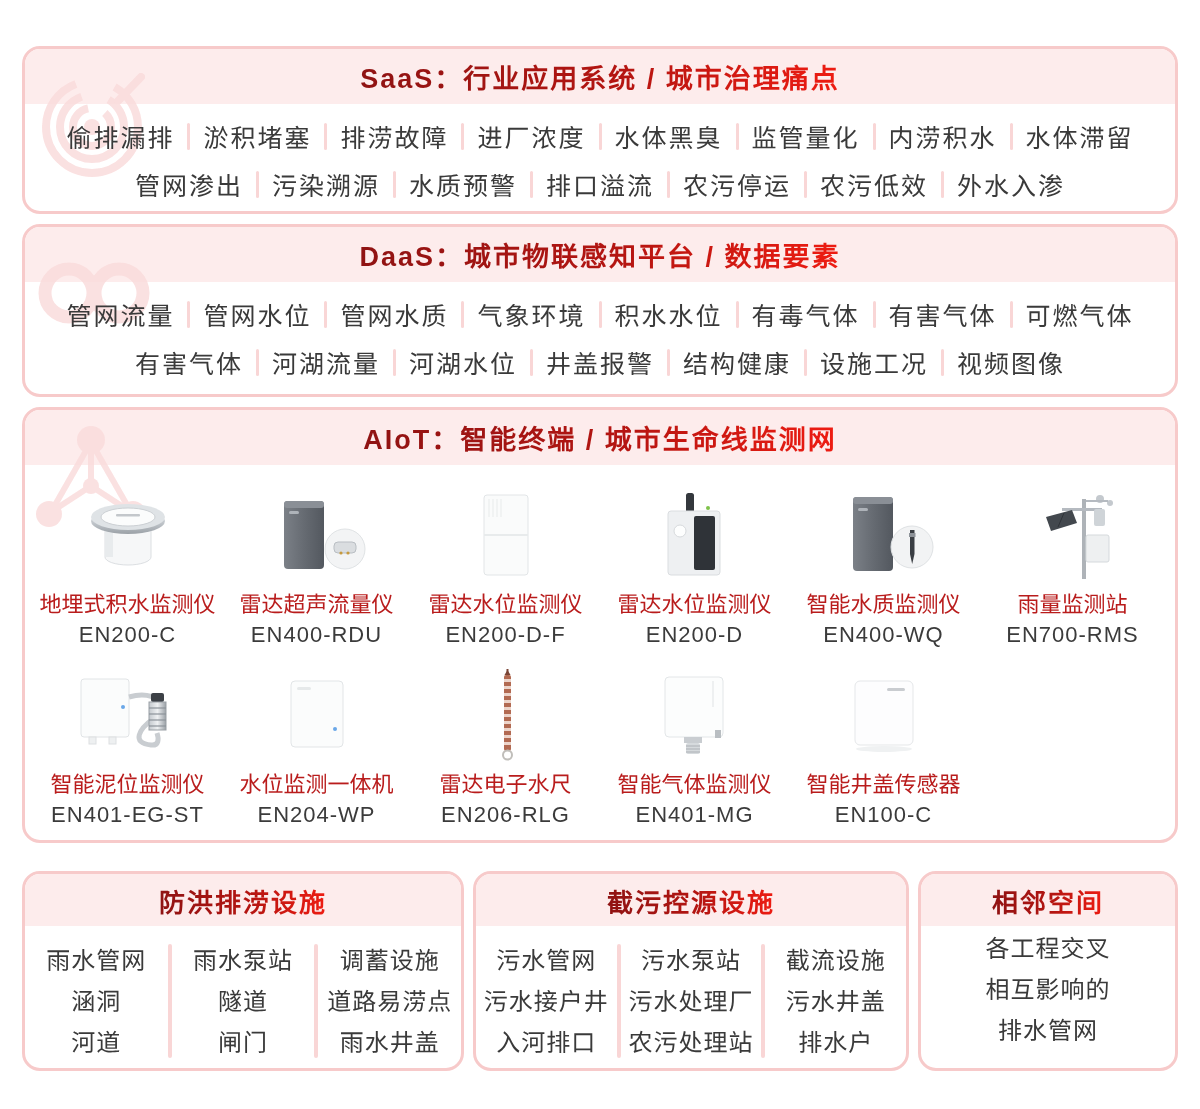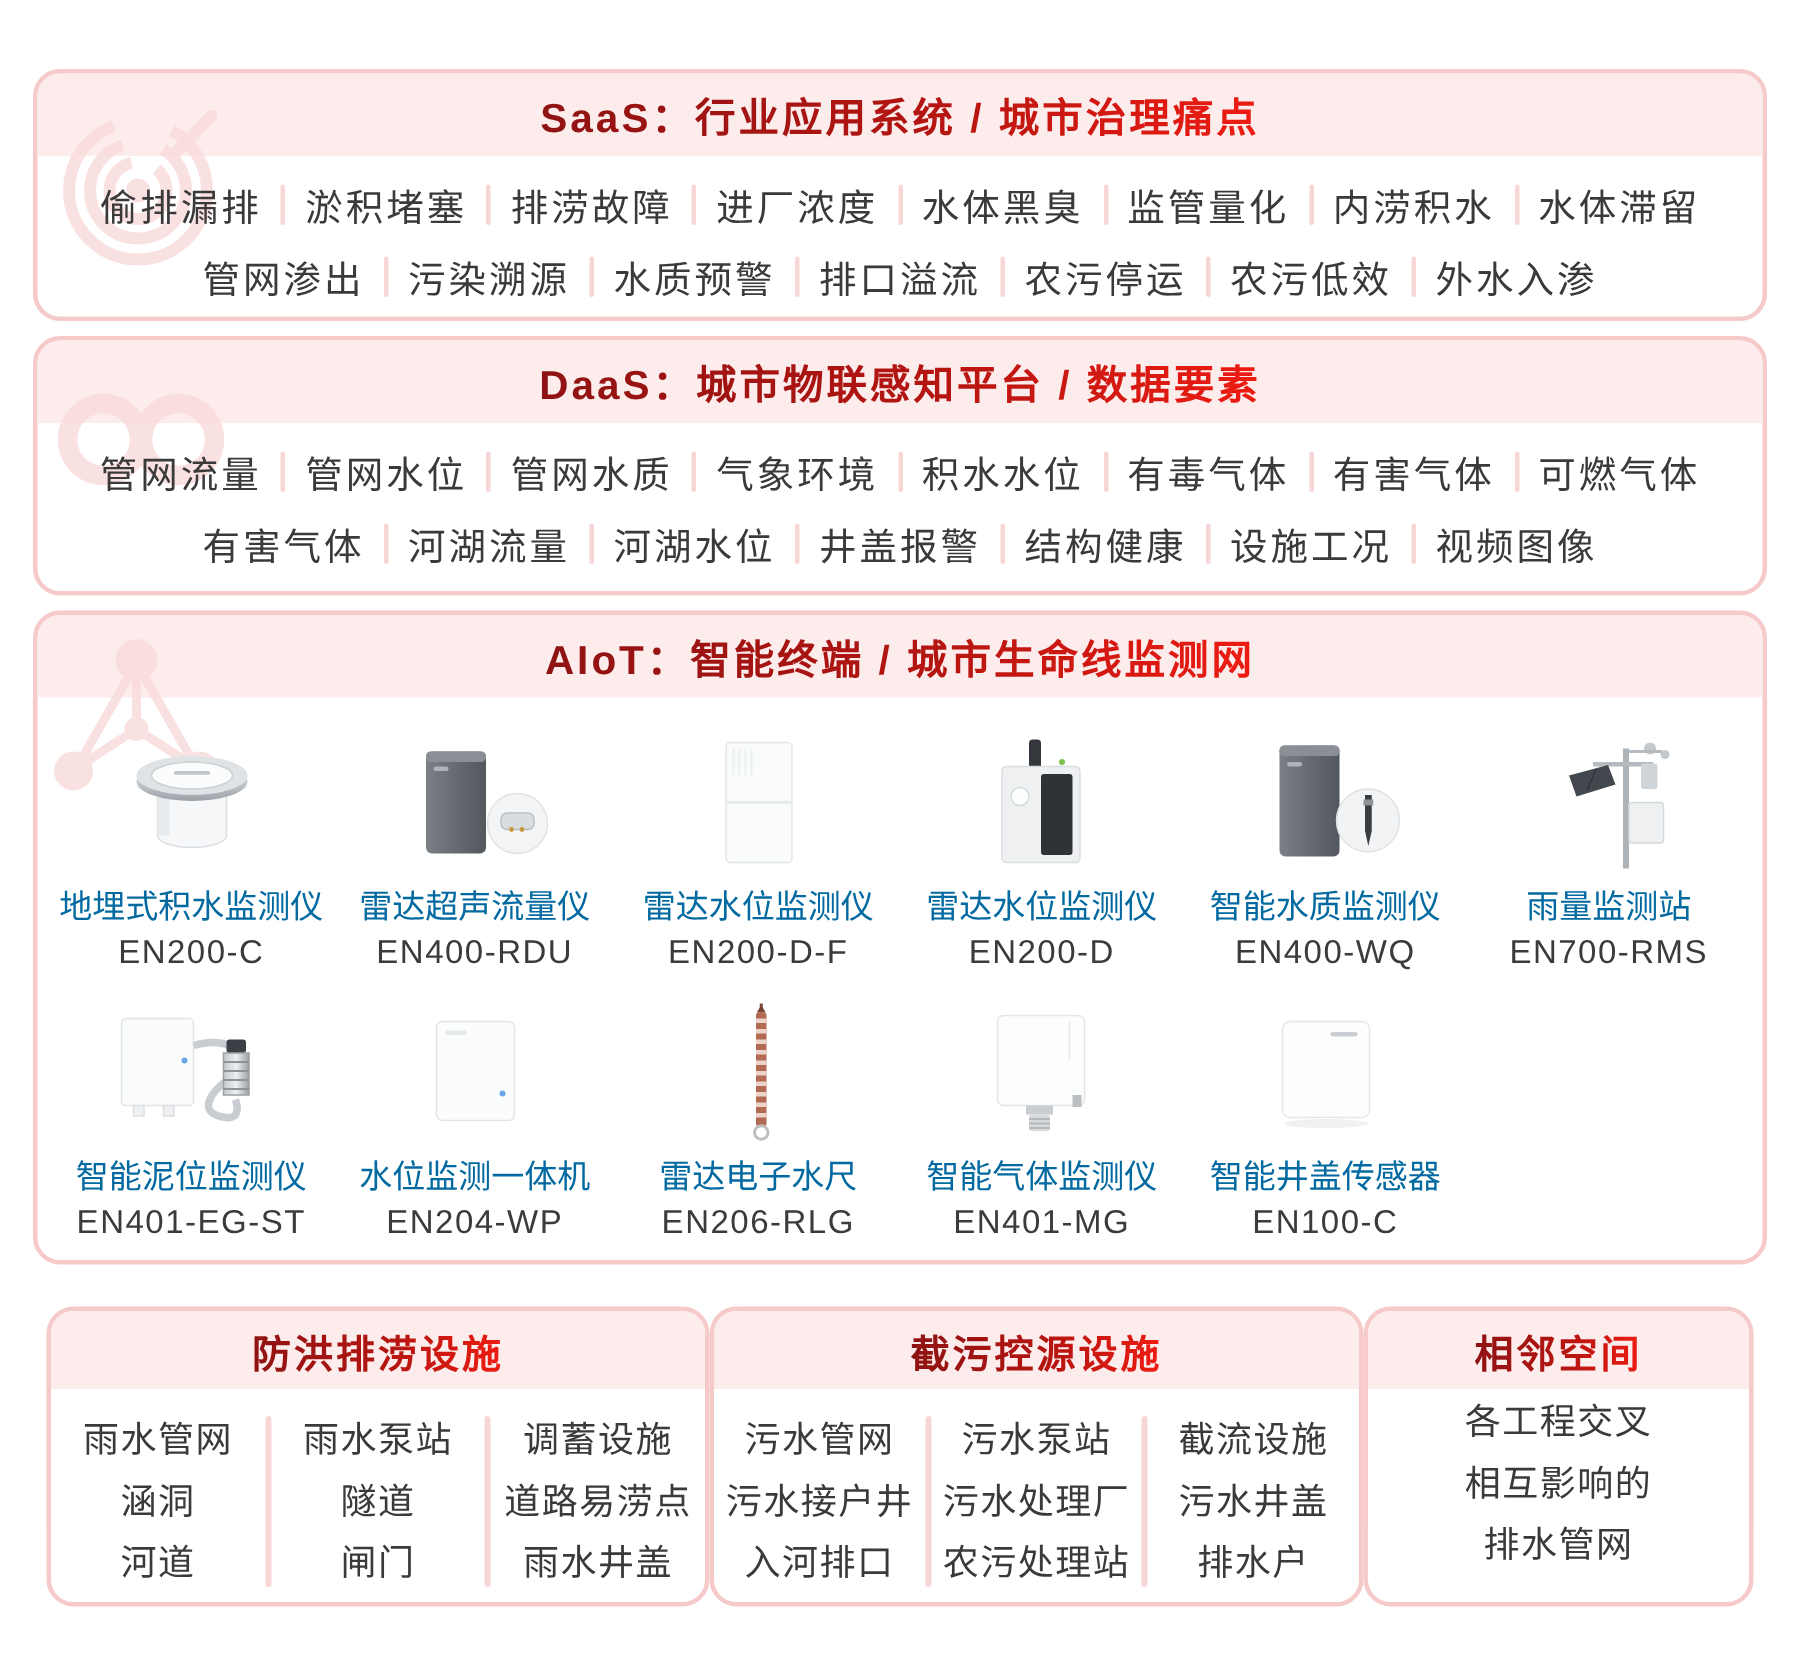--- a/index.html
+++ b/index.html
@@ -40,25 +40,25 @@
   .sep{width:3px;height:27px;background:#f9d6d6;border-radius:2px;margin:0 13px;flex:0 0 auto;}
 
   
   .product-grid{
     display:grid;grid-template-columns:repeat(6,1fr);
     padding:18px 8px 0;position:relative;z-index:1;
   }
   .product-grid.second{padding-top:14px;}
   .product{display:flex;flex-direction:column;align-items:center;}
   .product-img{height:102px;display:flex;align-items:flex-end;justify-content:center;}
-  .product-name{font-size:22px;color:#0369a1;margin-top:6px;white-space:nowrap;line-height:28px;}
+  .product-name{font-size:22px;color:#b91c1c;margin-top:6px;white-space:nowrap;line-height:28px;}
   .product-model{font-size:22px;color:#3b3b3b;margin-top:2px;letter-spacing:1px;line-height:28px;}
 
   
-  .bottom-row{display:flex;justify-content:center;align-items:stretch;margin-top:28px;}
+  .bottom-row{display:flex;justify-content:space-between;align-items:stretch;margin-top:28px;}
   .facility{margin-bottom:0;height:200px;}
   .facility .panel-header{height:52px;}
   .facility .panel-title{font-size:26px;}
   .facility-body{display:flex;align-items:stretch;padding:12px 0 10px;height:126px;}
   .facility-col{
     flex:1;display:flex;flex-direction:column;justify-content:center;
     text-align:center;font-size:24px;letter-spacing:1px;line-height:41px;white-space:nowrap;
   }
   .v-sep{width:4px;background:#f9d6d6;border-radius:2px;margin:6px 0;flex:0 0 auto;}
   .adjacent-body{display:flex;flex-direction:column;justify-content:center;align-items:center;

